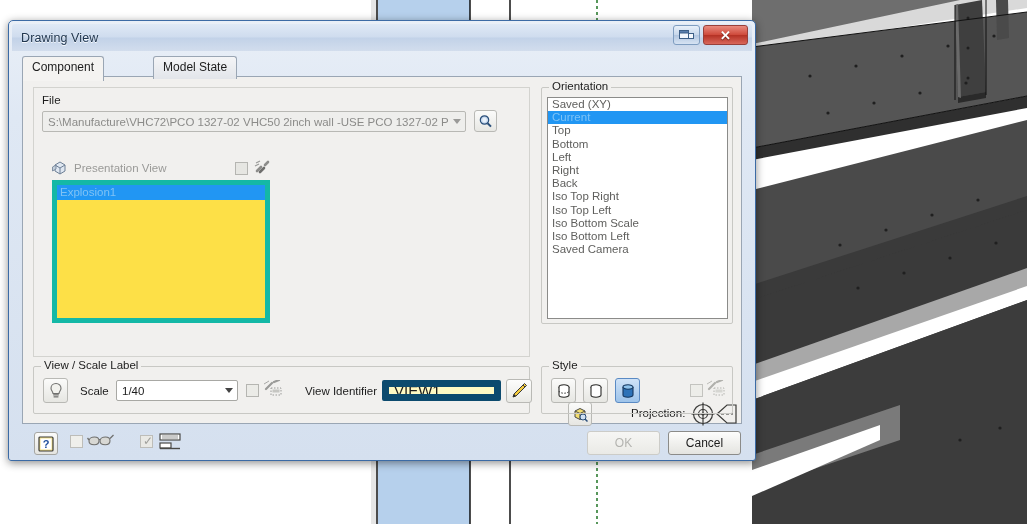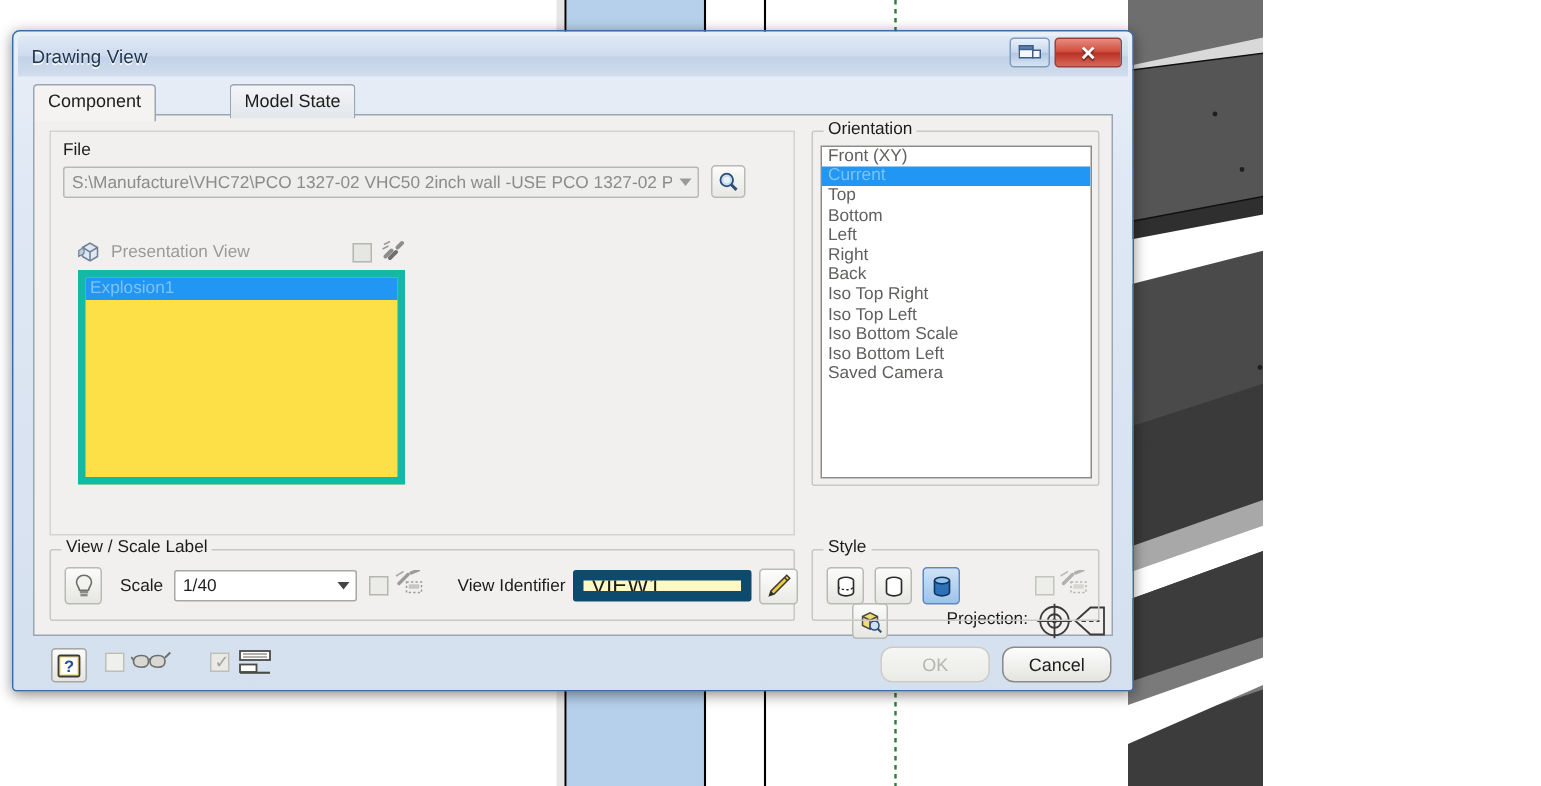--- a/index.html
+++ b/index.html
@@ -4,21 +4,21 @@
 <style>
   * { box-sizing: border-box; }
   html, body {
     margin: 0; padding: 0;
     width: 1027px; height: 524px;
     overflow: hidden;
     font-family: "Liberation Sans", sans-serif;
   }
   #root {
     position: relative;
-    width: 842px; height: 524px;
+    width: 1027px; height: 524px;
     background: #ffffff;
     overflow: hidden;
   }
 
   
   #cad-scene {
     position: absolute; left: 0; top: 0;
     width: 1027px; height: 524px;
     background: #ffffff;
   }
@@ -329,21 +329,21 @@
     width: 13px; height: 13px; border: 1px solid #bdbdb9; background: #e9e9e5;
     margin-right: 5px; position: relative;
   }
   #section-check .tick {
     position: absolute; left: 2px; top: -1px;
     color: #a0a09c; font-size: 12px; line-height: 13px;
   }
   .dlg-btn {
     position: absolute; top: 3px;
     width: 73px; height: 24px;
-    border-radius: 8px;
+    border-radius: 3px;
     font-size: 12px;
     font-family: "Liberation Sans", sans-serif;
     display: flex; align-items: center; justify-content: center;
     cursor: pointer;
   }
   #ok-btn {
     left: 575px;
     border: 1px solid #ccccc8;
     background: linear-gradient(180deg,#f6f6f4 0%, #eaeae6 100%);
     color: #b4b4b0;
@@ -541,21 +541,21 @@
             <polygon points="14.5,1.5 16.5,3.5 6,14 3,15 4,12" fill="#f5cc3d" stroke="#3a3a38" stroke-width="1"></polygon>
             <polygon points="3,15 4,12 6,14" fill="#2b2b2b"></polygon>
             <line x1="13" y1="3" x2="15" y2="5" stroke="#3a3a38" stroke-width="1"></line>
           </svg>
         </div>
       </div>
 
       <div class="group" id="orientation-group">
         <div class="group-title">Orientation</div>
         <div id="orient-list">
-          <div class="orient-item">Front (XY)</div>
+          <div class="orient-item">Saved (XY)</div>
           <div class="orient-item sel">Current</div>
           <div class="orient-item">Top</div>
           <div class="orient-item">Bottom</div>
           <div class="orient-item">Left</div>
           <div class="orient-item">Right</div>
           <div class="orient-item">Back</div>
           <div class="orient-item">Iso Top Right</div>
           <div class="orient-item">Iso Top Left</div>
           <div class="orient-item">Iso Bottom Scale</div>
           <div class="orient-item">Iso Bottom Left</div>

